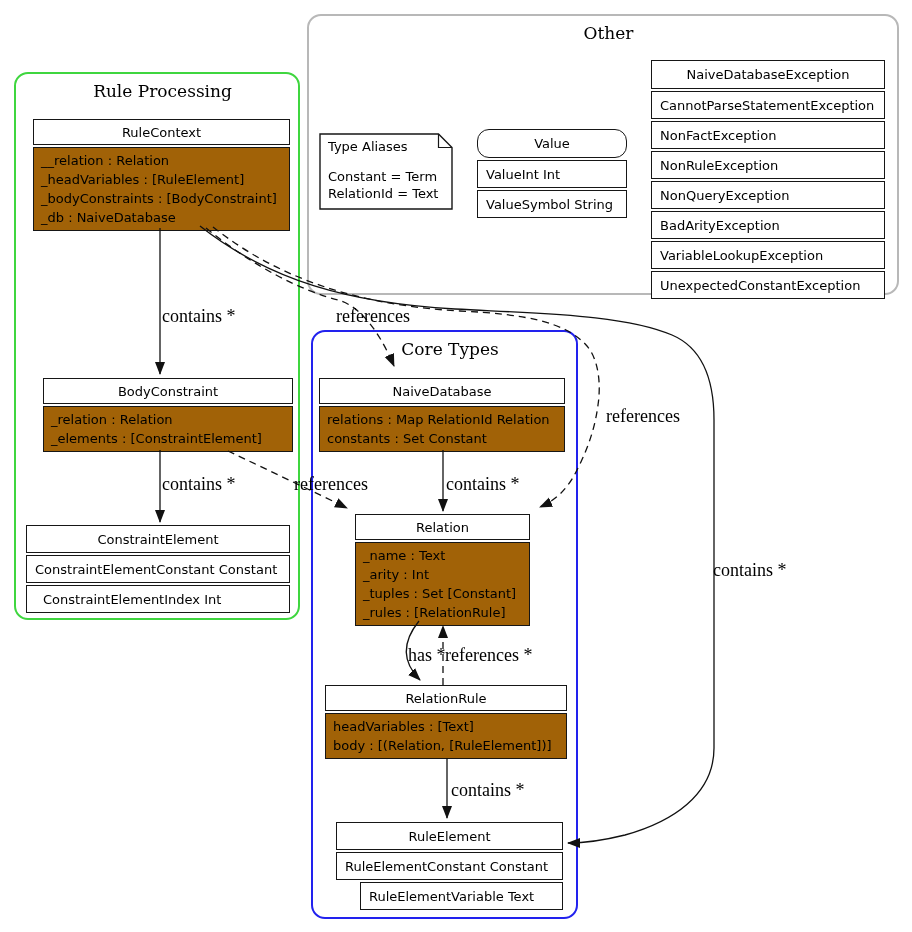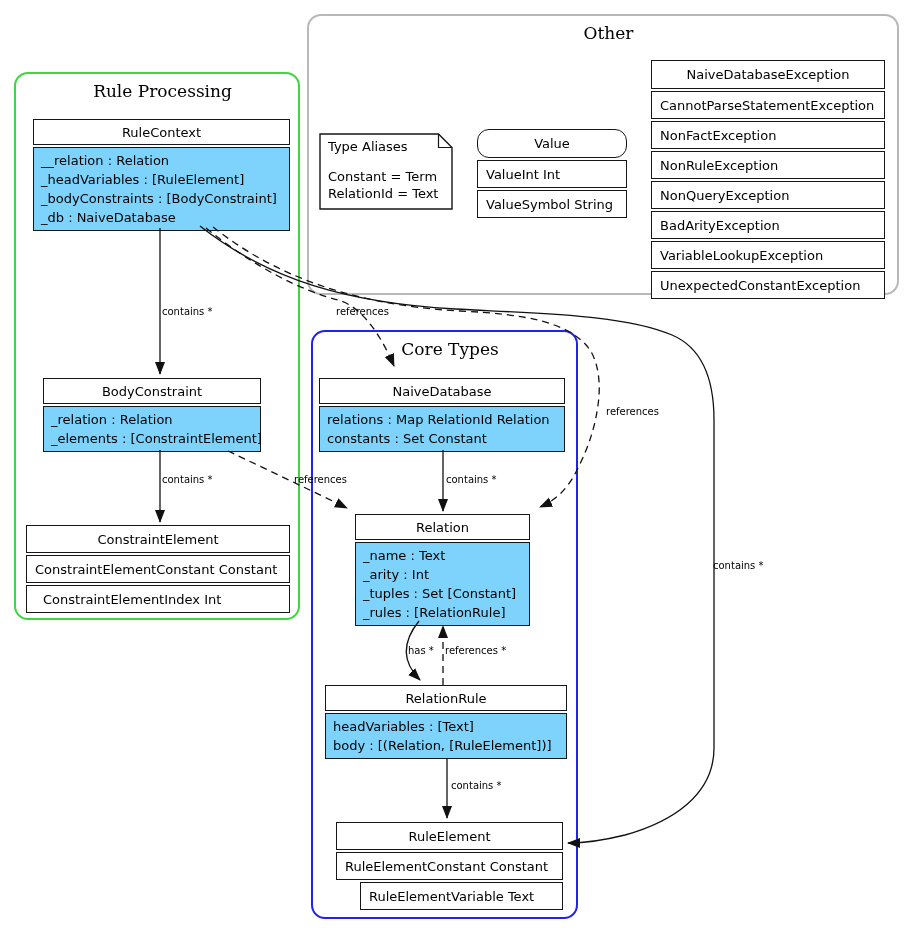--- a/index.html
+++ b/index.html
@@ -4,25 +4,25 @@
 <style>
   html,body{margin:0;padding:0;background:#fff;}
   .canvas{position:relative;width:912px;height:932px;background:#fff;overflow:hidden;
           font-family:"DejaVu Sans",sans-serif;color:#000;}
   .container{position:absolute;border-radius:14px;background:transparent;}
   .ctitle{position:absolute;left:0;right:0;top:7px;text-align:center;
           font-family:"DejaVu Serif",serif;font-size:17px;padding-left:11px;}
   .node{position:absolute;}
   .nhead{border:1px solid #161616;background:#fff;text-align:center;font-size:13px;
          display:flex;align-items:center;justify-content:center;white-space:nowrap;}
-  .nbody{border:1px solid #161616;background:#7dd3fc;margin-top:2px;
+  .nbody{border:1px solid #161616;background:#a16207;margin-top:2px;
          padding:3px 5px 3px 7px;font-size:13px;line-height:19px;white-space:nowrap;}
   .nrow{border:1px solid #161616;background:#fff;margin-top:2px;font-size:13px;
         padding-left:8px;display:flex;align-items:center;white-space:nowrap;}
-  .elabel{position:absolute;font-size:10px;white-space:nowrap;z-index:6;}
+  .elabel{position:absolute;font-size:18px;white-space:nowrap;z-index:6;font-family:Liberation Serif, serif;}
   .edges{position:absolute;left:0;top:0;z-index:5;pointer-events:none;}
   .note-text{position:absolute;font-size:13px;white-space:nowrap;}
 </style>
 </head>
 <body>
 
 <div class="canvas">
 
   <div class="container" style="left:14px;top:72px;width:282px;height:544px;border:2px solid #3fd63f;">
     <div class="ctitle">Rule Processing</div>
@@ -39,21 +39,21 @@
   <div class="node" style="left:33px;top:119px;width:257px;">
     <div class="nhead" style="height:24px;">RuleContext</div>
     <div class="nbody">
       <div>__relation : Relation</div>
       <div>_headVariables : [RuleElement]</div>
       <div>_bodyConstraints : [BodyConstraint]</div>
       <div>_db : NaiveDatabase</div>
     </div>
   </div>
 
-  <div class="node" style="left:43px;top:378px;width:218px;">
+  <div class="node" style="left:43px;top:378px;width:250px;">
     <div class="nhead" style="height:24px;">BodyConstraint</div>
     <div class="nbody">
       <div>_relation : Relation</div>
       <div>_elements : [ConstraintElement]</div>
     </div>
   </div>
 
   <div class="node" style="left:26px;top:525px;width:264px;">
     <div class="nhead" style="height:26px;">ConstraintElement</div>
     <div class="nrow" style="height:26px;">ConstraintElementConstant Constant</div>

